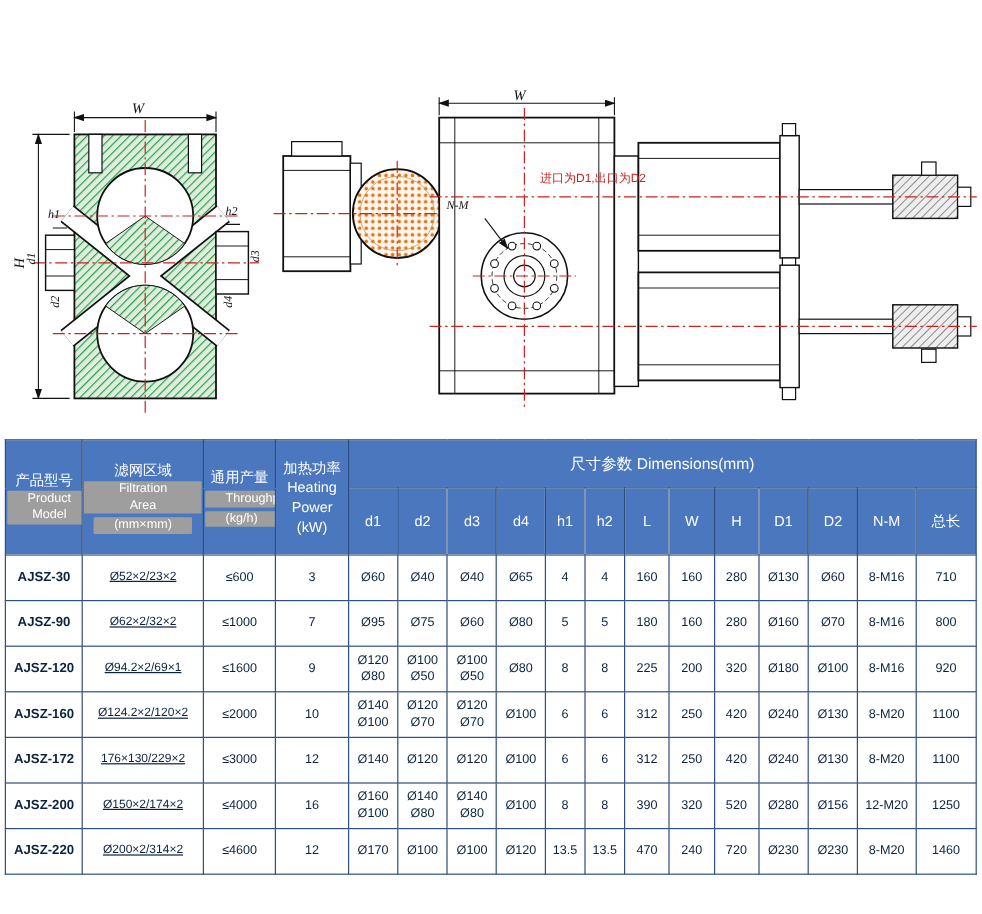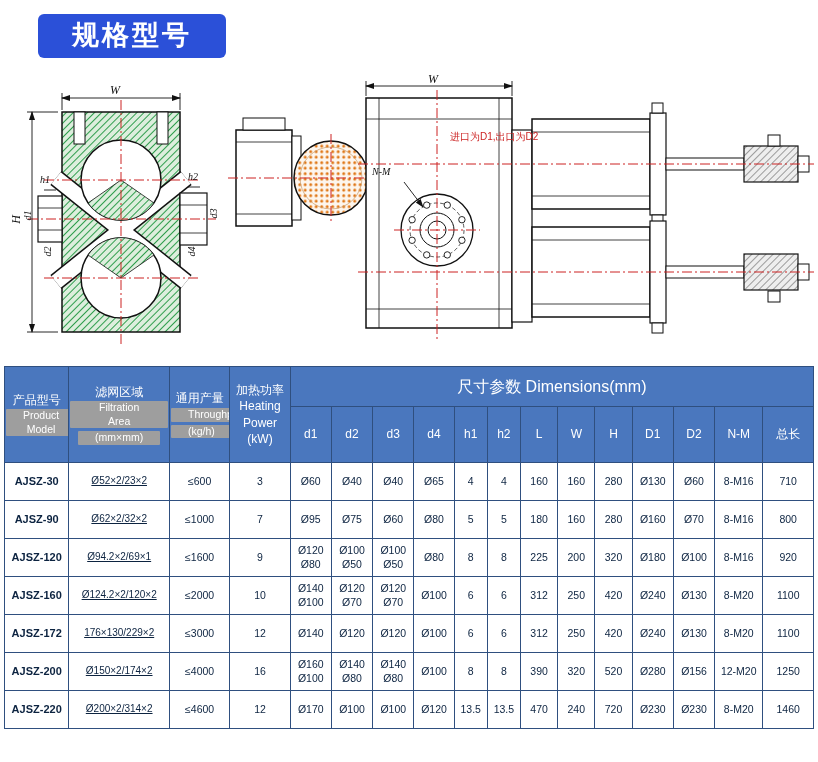--- a/index.html
+++ b/index.html
@@ -24,35 +24,34 @@
   .note{position:absolute;color:var(--note-red,#cc2222);font-size:10px;white-space:nowrap;
         font-style:normal;font-family:"Liberation Sans",sans-serif}
 
   
   table.spec{position:absolute;left:4px;top:366px;width:810px;border-collapse:collapse;
              table-layout:fixed}
   .spec th,.spec td{border:1px solid var(--table-border,#2f4f7f);text-align:center;
                     vertical-align:middle;overflow:hidden}
   .spec thead th{background:var(--header-blue,#4a77be);color:#fff;font-weight:normal;
                  font-size:12px;padding:2px 1px;line-height:1.35}
-  .spec th.band-th{height:40px;font-size:16px}
+  .spec th.band-th{height:40px;font-size:13px}
   .spec th.dim-th{height:56px;font-size:12px}
   .spec tbody td{font-size:10.5px;color:#0c2340;height:38px;white-space:pre-line;
                  padding:1px;line-height:1.25}
   .spec td.model{font-weight:bold;font-size:11px}
   .spec td.filtration{text-decoration:underline;font-size:10px}
   .chip{display:inline-block;background:#9e9e9e;color:#fff;font-size:10.5px;
         padding:0 17px;margin-top:1px;border-radius:1px;line-height:1.3}
 </style>
 </head>
 <body>
 
 <div class="page">
 
-  <div class="badge">规格型号</div>
 
   <div class="drawing">
     <svg width="818" height="288" viewBox="0 0 818 288">
       <defs>
         <marker id="arw" markerWidth="9" markerHeight="8" refX="8" refY="3" orient="auto-start-reverse" markerUnits="userSpaceOnUse">
           <path d="M0,0 L9,3 L0,6 Z" fill="#111"></path>
         </marker>
         <pattern id="greenHatch" width="5" height="5" patternUnits="userSpaceOnUse" patternTransform="rotate(45)">
           <rect width="5" height="5" fill="#ddeedd"></rect>
           <line x1="0" y1="0" x2="0" y2="5" stroke="#2f9e4d" stroke-width="2"></line>
@@ -175,21 +174,21 @@
     <span class="dlabel" style="left:110px;top:11px">W</span>
     <span class="dlabel rot" style="left:12px;top:140px">H</span>
     <span class="dlabel sm" style="left:40px;top:102px">h1</span>
     <span class="dlabel sm" style="left:188px;top:99px">h2</span>
     <span class="dlabel sm rot" style="left:22px;top:138px">d1</span>
     <span class="dlabel sm rot" style="left:42px;top:174px">d2</span>
     <span class="dlabel sm rot" style="left:208px;top:136px">d3</span>
     <span class="dlabel sm rot" style="left:186px;top:174px">d4</span>
     <span class="dlabel" style="left:428px;top:0px">W</span>
     <span class="dlabel sm" style="left:372px;top:94px">N-M</span>
-    <span class="note" style="left:450px;top:58px">进口为D1,出口为D2</span>
+    <span class="note" style="left:450px;top:70px">进口为D1,出口为D2</span>
   </div>
 
   <table class="spec">
     <colgroup>
       <col style="width:64px">
         <col style="width:100px">
         <col style="width:60px">
         <col style="width:60px">
       <col style="width:41px">
         <col style="width:41px">

